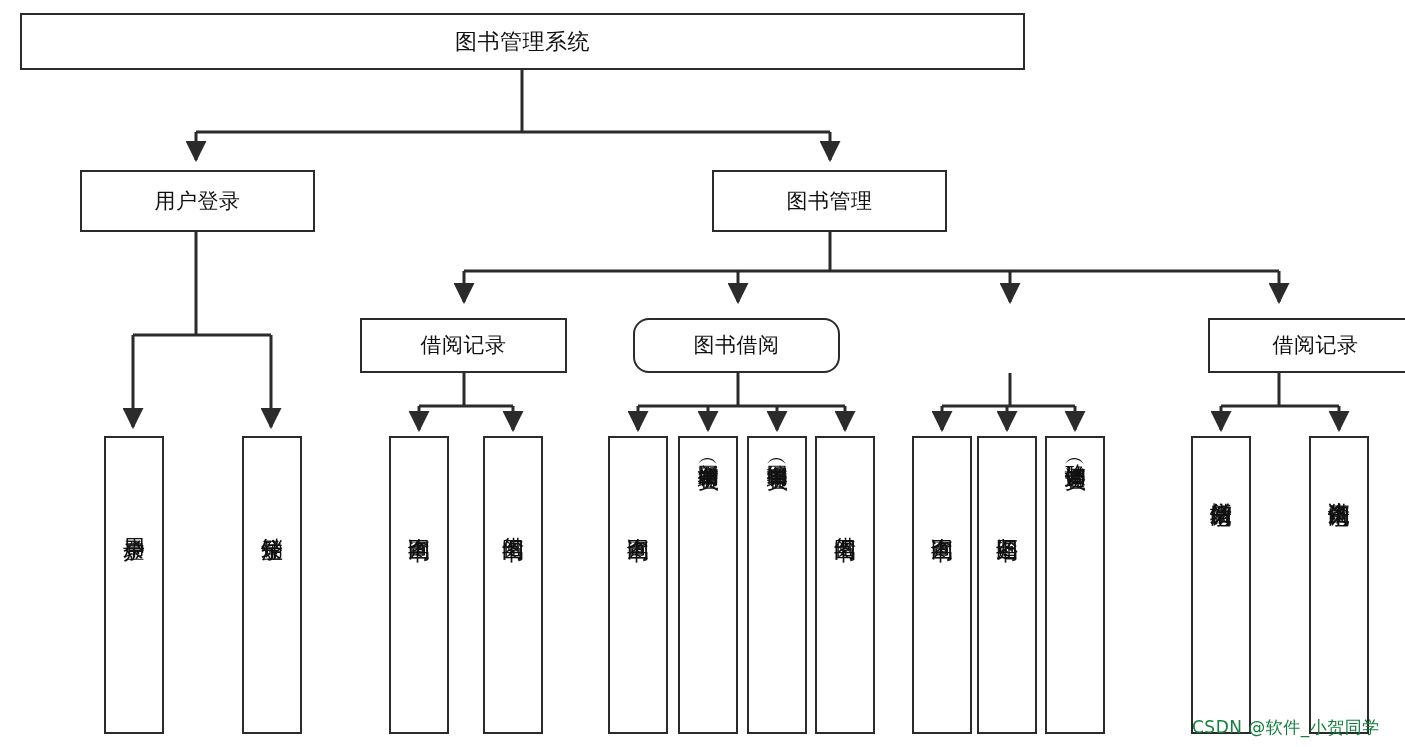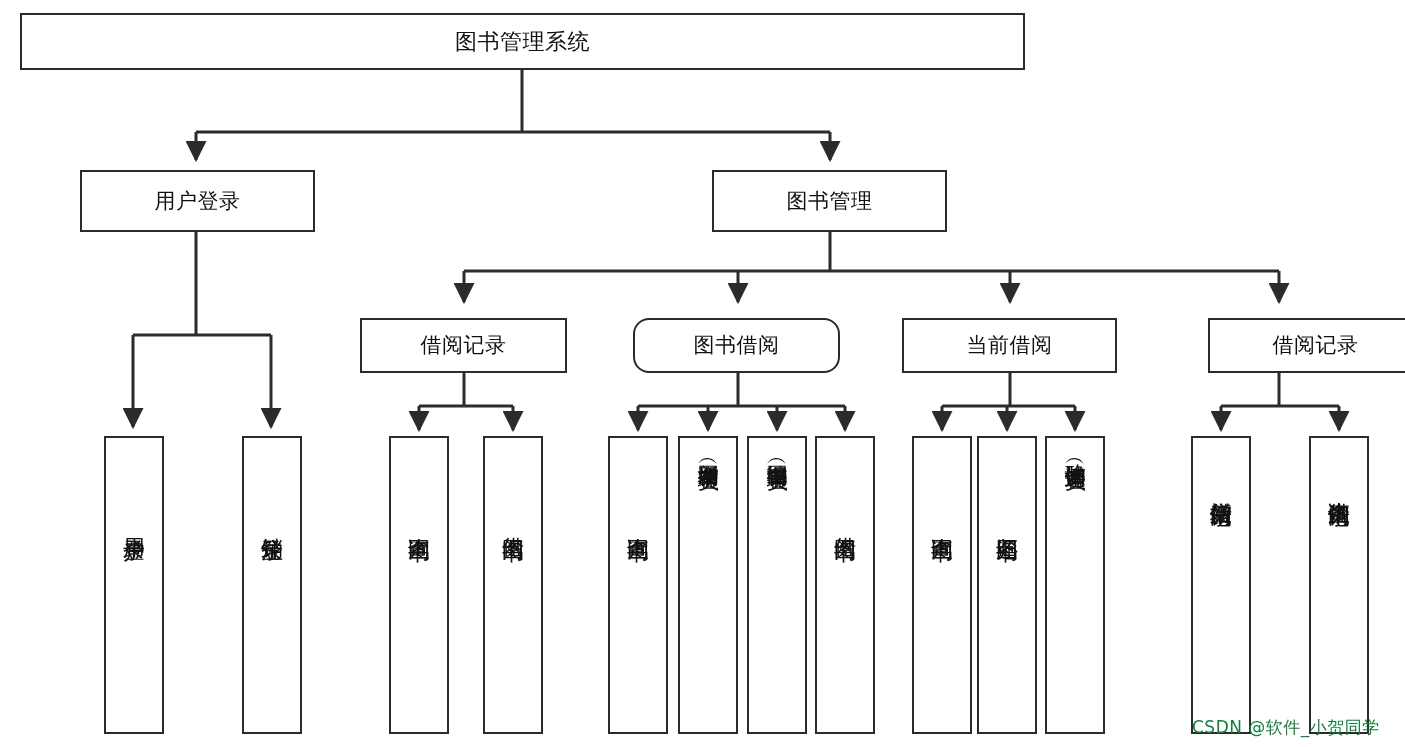--- a/index.html
+++ b/index.html
@@ -139,23 +139,20 @@
   <div class="node horiz" style="left:712px; top:170px; width:235px; height:62px;">
     <span class="label">图书管理</span>
   </div>
 
   <div class="node horiz" style="left:360px; top:318px; width:207px; height:55px;">
     <span class="label">借阅记录</span>
   </div>
   <div class="node horiz" style="left:633px; top:318px; width:207px; height:55px;border-radius:16px;">
     <span class="label">图书借阅</span>
   </div>
-  <div class="node horiz" style="left:902px; top:318px; width:215px; height:55px;">
-    <span class="label">当前借阅</span>
-  </div>
   <div class="node horiz" style="left:1208px; top:318px; width:215px; height:55px;">
     <span class="label">借阅记录</span>
   </div>
 
   <div class="node vert" style="left:104px; top:436px; width:60px; height:298px; padding-top:82px;">
     <span class="label">用户登录</span>
   </div>
   <div class="node vert" style="left:242px; top:436px; width:60px; height:298px; padding-top:82px;">
     <span class="label">注销登录</span>
   </div>

